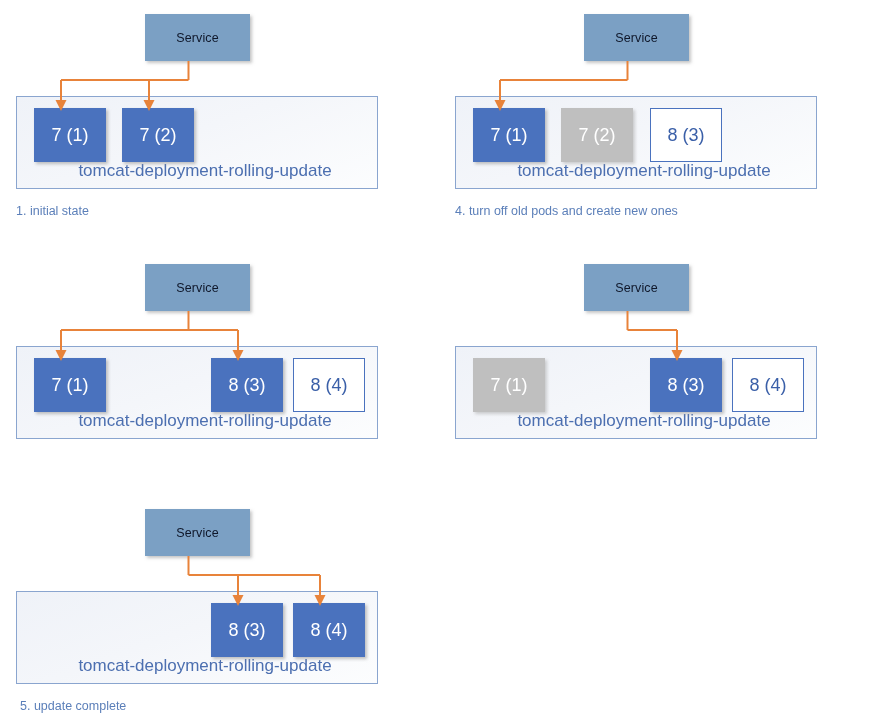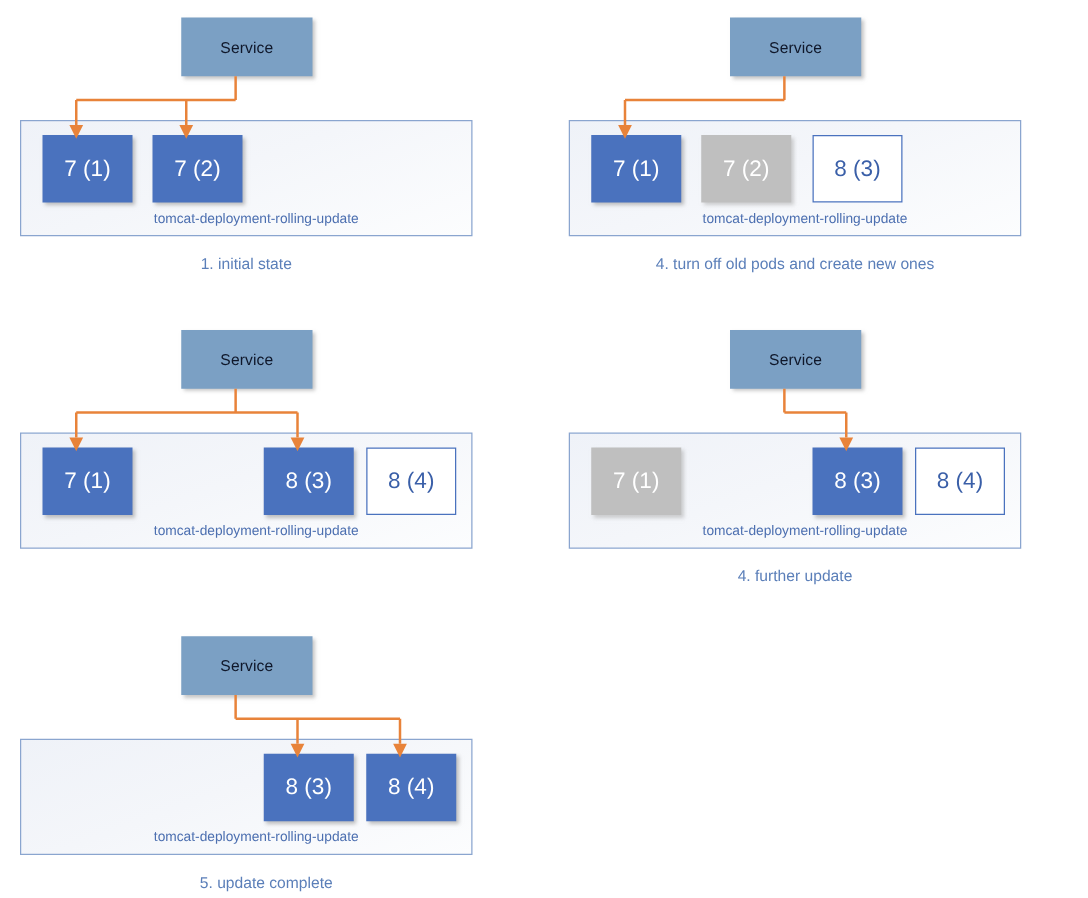--- a/index.html
+++ b/index.html
@@ -50,21 +50,21 @@
     border: 1px solid #8AA5CF;
     background: linear-gradient(160deg, #EFF2F8 0%, #F4F6FA 45%, #FCFDFE 100%);
     box-sizing: border-box;
   }
   .deployment-label {
     position: absolute;
     left: 16px; right: 0;
     bottom: 7px;
     text-align: center;
     color: #4C6FB0;
-    font-size: 11px;
+    font-size: 17px;
   }
   
   .pod {
     position: absolute;
     width: 72px;
     height: 54px;
     box-sizing: border-box;
   }
   .pod-label {
     position: absolute;
@@ -85,21 +85,20 @@
   }
   .pod.terminating .pod-label { color: #ffffff; }
   .pod.pending {
     background: #ffffff;
     border: 1px solid #4A72BE;
   }
   .pod.pending .pod-label { color: #3A5FA8; }
   
   .caption {
     position: absolute;
-    text-align: center;
     color: #5B7FB9;
     font-size: 12.5px;
     white-space: nowrap;
   }
   
   .connector {
     position: absolute;
     overflow: visible;
     pointer-events: none;
   }
@@ -205,21 +204,20 @@
         <div class="pod pending" style="left: 276px; top: 11px;">
           <div class="pod-label">8 (4)</div>
         </div>
       </div>
       <svg class="connector" width="362" height="105" style="left: 0px; top: 0px;">
         <path class="conn-line" d="M 172.5 47 L 172.5 66"></path>
         <path class="conn-line" d="M 172.5 66 L 222 66"></path>
         <path class="conn-line" d="M 222 66 L 222 86"></path>
         <polygon class="conn-head" points="216.5,86 227.5,86 222,97"></polygon>
       </svg>
-      <div class="caption" style="left: 0px; top: 190px; width: 362px;">4. further update</div>
     </div>
     <div class="panel" style="left: 16px; top: 509px; width: 362px; height: 214px;">
       <div class="service-box" style="left: 129px; top: 0px;">
         <div class="service-label">Service</div>
       </div>
       <div class="deployment-box" style="left: 0px; top: 82px;">
         <div class="deployment-label">tomcat-deployment-rolling-update</div>
         <div class="pod active" style="left: 194px; top: 11px;">
           <div class="pod-label">8 (3)</div>
         </div>
@@ -228,15 +226,15 @@
         </div>
       </div>
       <svg class="connector" width="362" height="105" style="left: 0px; top: 0px;">
         <path class="conn-line" d="M 172.5 47 L 172.5 66"></path>
         <path class="conn-line" d="M 172.5 66 L 304 66"></path>
         <path class="conn-line" d="M 222 66 L 222 86"></path>
         <polygon class="conn-head" points="216.5,86 227.5,86 222,97"></polygon>
         <path class="conn-line" d="M 304 66 L 304 86"></path>
         <polygon class="conn-head" points="298.5,86 309.5,86 304,97"></polygon>
       </svg>
-      <div class="caption" style="left: 16px; top: 190px; width: 362px;">5. update complete</div>
+      <div class="caption" style="left: 4px; top: 190px; width: 362px;">5. update complete</div>
     </div>
   </div>
 
 </body></html>

